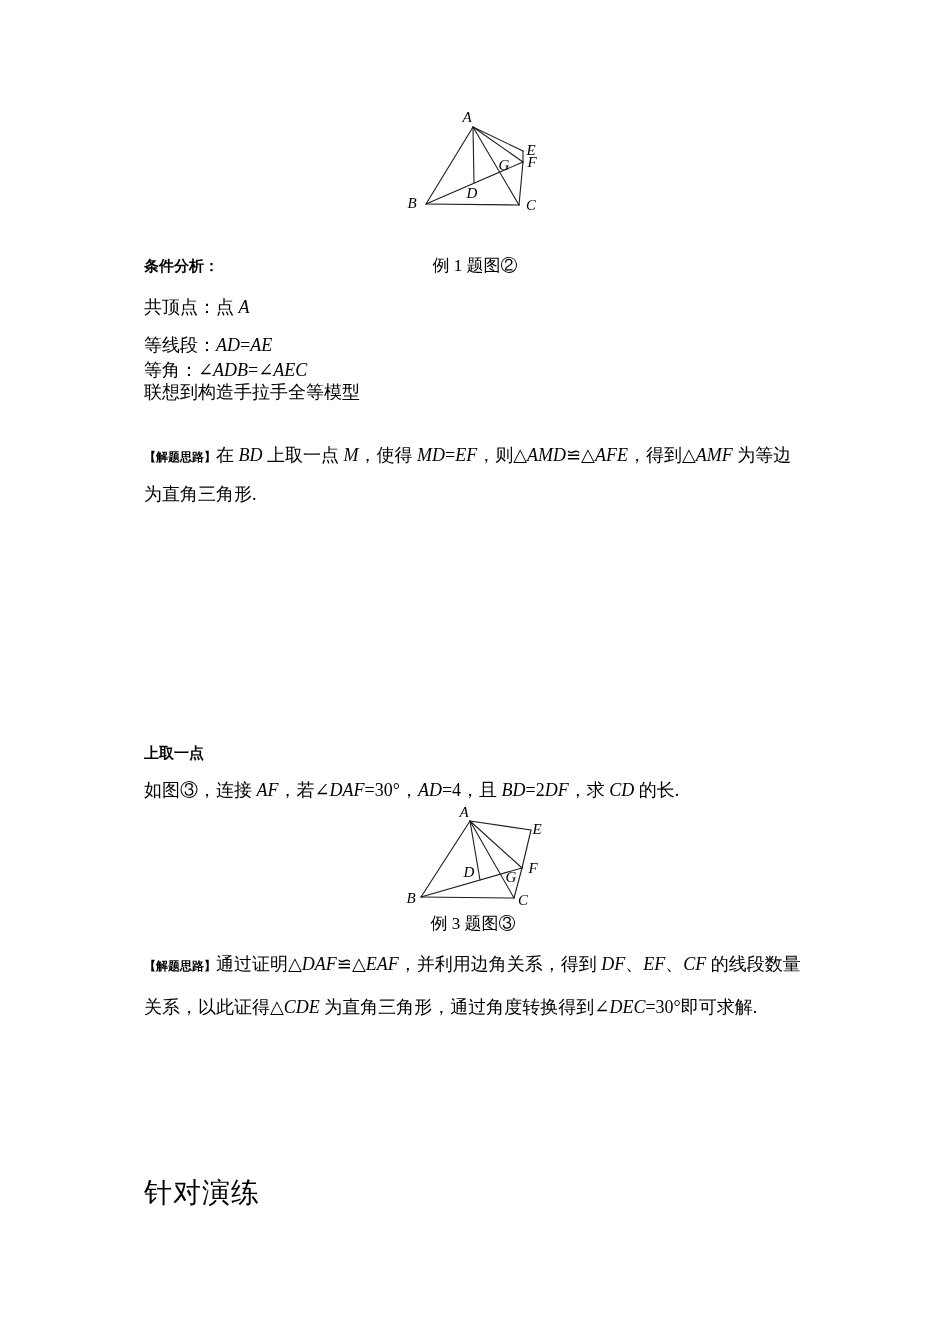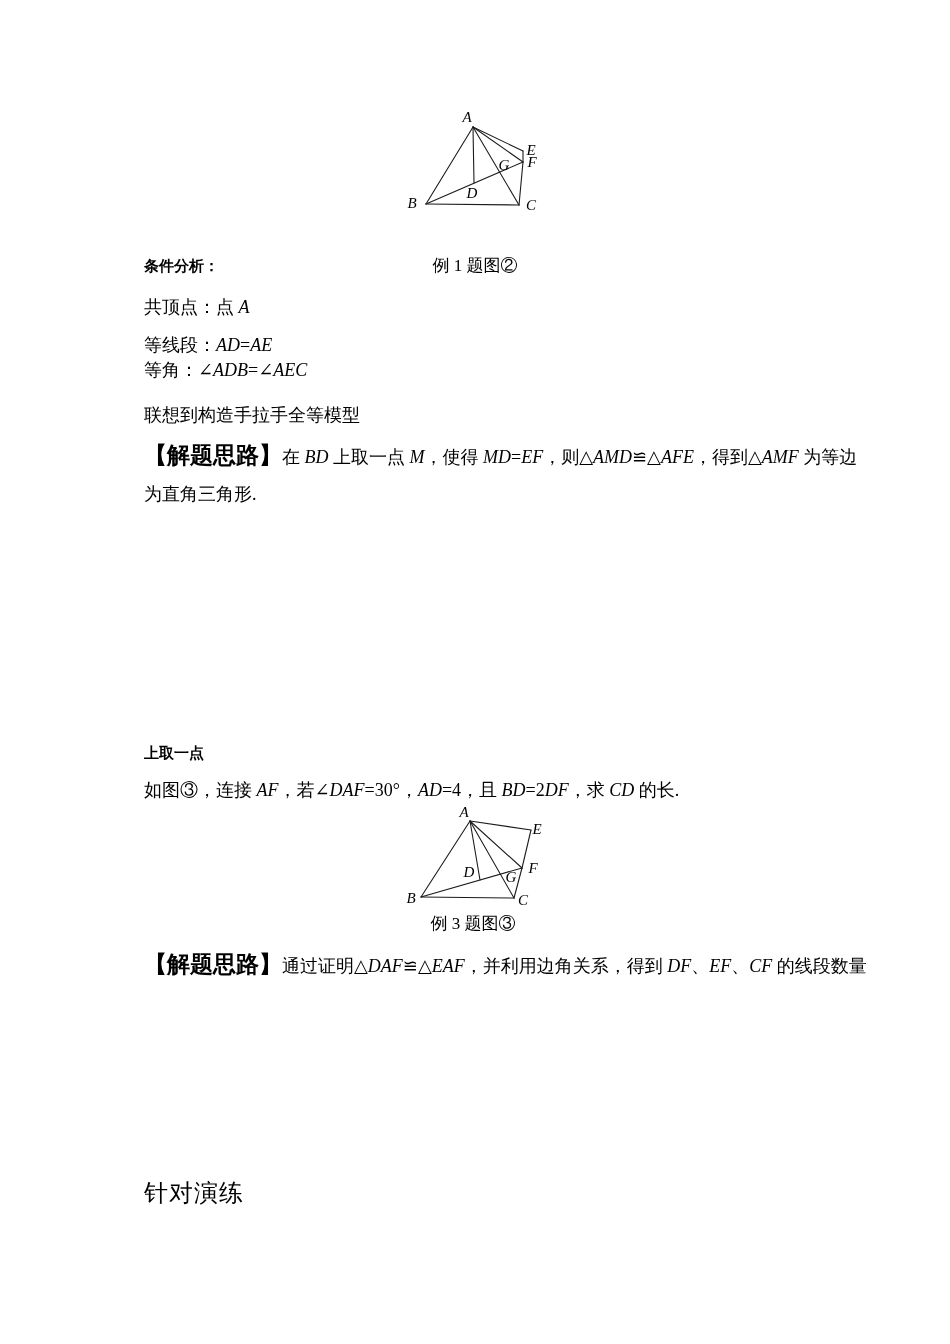--- a/index.html
+++ b/index.html
@@ -11,29 +11,29 @@
   }
   .page { position:absolute; inset:0; }
 
   .tline {
     position:absolute; left:144px;
     font-size:18px; line-height:23px;
     white-space:nowrap; color:#000;
   }
   .seg-c { font-family:"Liberation Serif","DejaVu Serif",serif;margin-top:40px; }
   .seg-m { font-family:"Liberation Serif","DejaVu Serif",serif; font-style:italic; }
-  .seg-h { font-family:"Liberation Sans","DejaVu Sans",sans-serif; font-weight:700; font-size:23px; }
+  .seg-h { font-family:"Liberation Sans","DejaVu Sans",sans-serif; font-weight:700; font-size:12px; }
 
   .heading {
     font-family:"Liberation Sans","DejaVu Sans",sans-serif;
     font-weight:700; font-size:15px;
   }
   .big {
     font-family:"Liberation Sans","DejaVu Sans",sans-serif;
-    font-weight:400; font-size:24px; letter-spacing:1px;
+    font-weight:400; font-size:28px; letter-spacing:1px;
   }
   .caption {
     position:absolute; width:240px; text-align:center;
     font-family:"Liberation Serif","DejaVu Serif",serif;
     font-size:17px; line-height:20px;
   }
   .fig { position:absolute; overflow:visible; }
   .fig line { stroke:#1c1c1c; stroke-width:1.1; stroke-linecap:round; }
   .fig text {
     font-family:"Liberation Serif","DejaVu Serif",serif;
@@ -63,21 +63,21 @@
       <text x="531" y="155">E</text>
       <text x="532" y="167">F</text>
       <text x="504" y="170">G</text>
     </svg>
   <div class="caption" style="left:355px; top:208px;margin-top:48px;">例 1 题图②</div>
 
   <div class="tline heading" style="top:254px;">条件分析：</div>
   <div class="tline" style="top:296px;"><span class="seg-c">共顶点：点 </span><span class="seg-m">A</span></div>
   <div class="tline" style="top:334px;"><span class="seg-c">等线段：</span><span class="seg-m">AD</span><span class="seg-c">=</span><span class="seg-m">AE</span></div>
   <div class="tline" style="top:359px;"><span class="seg-c">等角：∠</span><span class="seg-m">ADB</span><span class="seg-c">=∠</span><span class="seg-m">AEC</span></div>
-  <div class="tline" style="top:404px;"><span class="seg-c">联想到构造手拉手全等模型</span></div>
+  <div class="tline" style="top:381px;"><span class="seg-c">联想到构造手拉手全等模型</span></div>
 
   <div class="tline" style="top:444px;"><span class="seg-h">【解题思路】</span><span class="seg-c">在 </span><span class="seg-m">BD</span><span class="seg-c"> 上取一点 </span><span class="seg-m">M</span><span class="seg-c">，使得 </span><span class="seg-m">MD</span><span class="seg-c">=</span><span class="seg-m">EF</span><span class="seg-c">，则△</span><span class="seg-m">AMD</span><span class="seg-c">≌△</span><span class="seg-m">AFE</span><span class="seg-c">，得到△</span><span class="seg-m">AMF</span><span class="seg-c"> 为等边</span></div>
   <div class="tline" style="top:483px;"><span class="seg-c">为直角三角形.</span></div>
 
   <div class="tline heading" style="top:741px;">上取一点</div>
   <div class="tline" style="top:779px;"><span class="seg-c">如图③，连接 </span><span class="seg-m">AF</span><span class="seg-c">，若∠</span><span class="seg-m">DAF</span><span class="seg-c">=30°，</span><span class="seg-m">AD</span><span class="seg-c">=4，且 </span><span class="seg-m">BD</span><span class="seg-c">=2</span><span class="seg-m">DF</span><span class="seg-c">，求 </span><span class="seg-m">CD</span><span class="seg-c"> 的长.</span></div>
 
   <svg class="fig" style="left:400px; top:805px;" width="150" height="112" viewBox="400 805 150 112">
       <line x1="470" y1="821" x2="421" y2="897"></line>
       <line x1="470" y1="821" x2="480" y2="880"></line>
@@ -92,16 +92,17 @@
       <text x="411" y="903">B</text>
       <text x="523" y="905">C</text>
       <text x="469" y="877">D</text>
       <text x="537" y="834">E</text>
       <text x="533" y="873">F</text>
       <text x="511" y="882">G</text>
     </svg>
   <div class="caption" style="left:353px; top:914px;">例 3 题图③</div>
 
   <div class="tline" style="top:953px;"><span class="seg-h">【解题思路】</span><span class="seg-c">通过证明△</span><span class="seg-m">DAF</span><span class="seg-c">≌△</span><span class="seg-m">EAF</span><span class="seg-c">，并利用边角关系，得到 </span><span class="seg-m">DF</span><span class="seg-c">、</span><span class="seg-m">EF</span><span class="seg-c">、</span><span class="seg-m">CF</span><span class="seg-c"> 的线段数量</span></div>
+  <div class="tline" style="top:996px;"><span class="seg-c">关系，以此证得△</span><span class="seg-m">CDE</span><span class="seg-c"> 为直角三角形，通过角度转换得到∠</span><span class="seg-m">DEC</span><span class="seg-c">=30°即可求解.</span></div>
 
   <div class="tline big" style="top:1181px;">针对演练</div>
 
 </div>
 
 </body></html>

